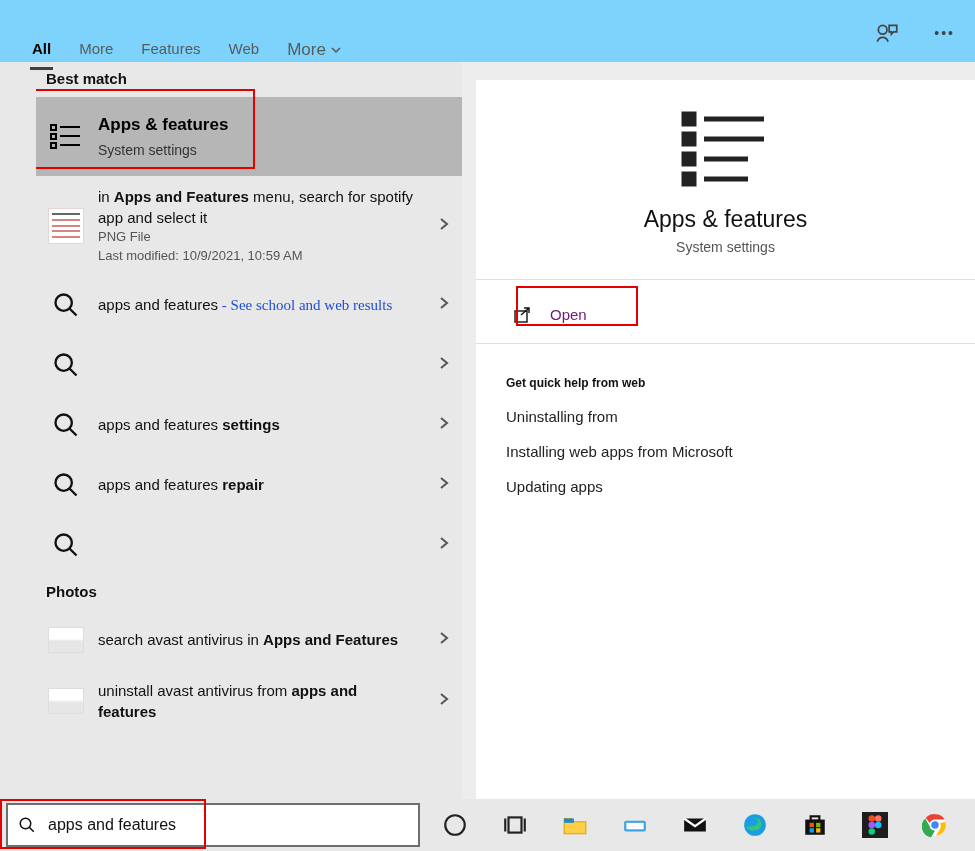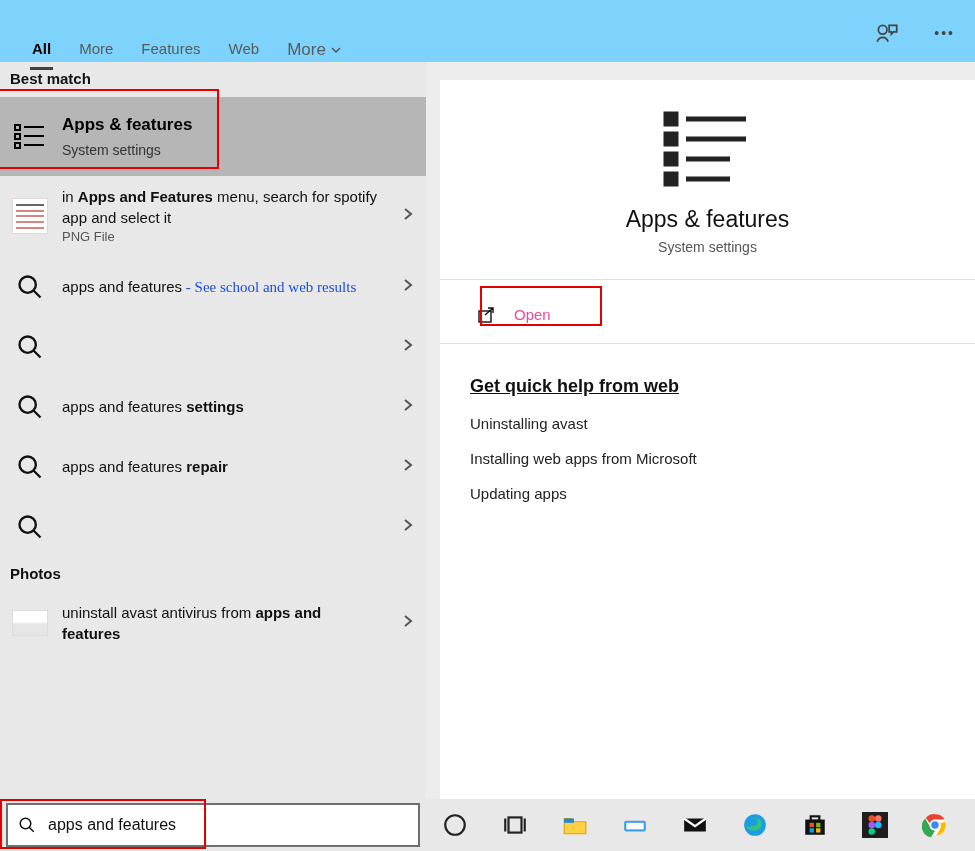--- a/index.html
+++ b/index.html
@@ -9,21 +9,21 @@
   
   .tabs { height:62px; display:flex; align-items:flex-start; padding-top:36px; padding-left:18px; gap:0; background:#7dd3fc; position:relative; }
   .tab { font-size:15px; color:#5a5a5a; padding:4px 14px 12px 14px; cursor:pointer; }
   .tab.active { color:#000; font-weight:600; position:relative; }
   .tab.active::after { content:""; position:absolute; left:12px; right:12px; bottom:-1px; height:3px; background:#404040; }
   .more-wrap { display:flex; align-items:center; gap:4px; font-size:17px; color:#5a5a5a; padding:4px 14px 12px 14px; cursor:pointer;}
   .tabs-right { position:absolute; right:12px; top:18px; display:flex; gap:24px; align-items:center; }
   .tabs-right svg { width:20px; height:20px; }
   .dots { letter-spacing:2px; color:#444; font-size:14px; padding:6px 8px; cursor:pointer;}
 
-  .body { flex:1; display:flex; overflow:hidden; }
+  .body { flex:1; display:flex; overflow:hidden;padding-left:36px; }
 
   
   .left { width:426px; background:#e8e8e8; display:flex; flex-direction:column; overflow-y:auto; overflow-x:hidden; }
   .section-header { font-size:15px; font-weight:600; color:#111; padding:8px 10px 10px 10px; }
   .result { display:flex; align-items:center; position:relative; padding:10px 10px 10px 10px; cursor:pointer; }
   .result .thumb { width:40px; height:40px; display:flex; align-items:center; justify-content:center; flex-shrink:0; margin-right:12px; }
   .result .thumb svg { width:32px; height:28px; }
   .result .txt { flex:1; font-size:15px; color:#111; line-height:1.4; padding-right:34px; }
   .result .sub { color:#555; font-size:13px; }
   .result .rest { color:#1d4ed8; font-weight:400;font-family:Liberation Serif, serif;}
@@ -43,23 +43,23 @@
   
   .right { flex:1; background:#ededed; padding:18px 0 0 0; position:relative; }
   .card { background:#fff; margin-left:14px; margin-right:0; height:calc(100% - 0px); padding:28px 30px 30px 30px; position:relative;}
   .detail-icon { display:flex; justify-content:center; }
   .detail-icon svg{ width:92px; height:80px;}
   .detail-title { text-align:center; font-size:23px; font-weight:400; color:#111; margin-top:18px;}
   .detail-sub { text-align:center; font-size:14px; color:#555; margin-top:6px;}
   .divider { height:1px; background:#e0e0e0; margin:24px -30px 0 -30px;}
   .open-row { display:inline-flex; align-items:center; gap:18px; padding:14px 26px 14px 8px; margin-top:12px; cursor:pointer;}
   .open-row svg{ width:18px; height:16px;}
-  .open-row span{ font-size:15px; color:#ec4899;}
+  .open-row span{ font-size:15px; color:#701a75;}
   .redbox2 { position:absolute; border:2px solid #e40000; pointer-events:none; }
-  .help-head { font-size:18px; font-weight:700; color:#111; margin-top:32px;text-decoration:underline;}
+  .help-head { font-size:12px; font-weight:700; color:#111; margin-top:32px;}
   .help-item { font-size:15px; color:#222; margin-top:18px; cursor:pointer;}
 
   
   .bottom-row { height:52px; display:flex; align-items:stretch; background:#e8e8e8;}
   .search-wrap { width:426px; height:52px; padding:4px 6px 0 6px; position:relative;}
   .search-box { width:100%; height:44px; background:#fff; border:2px solid #6f6f6f; display:flex; align-items:center; padding-left:10px;}
   .search-box svg{ width:18px; height:18px; margin-right:12px;}
   .search-box input{ border:none; outline:none; font-size:16px; flex:1; background:transparent; color:#111;}
   .redbox3 { position:absolute; border:2px solid #e40000; pointer-events:none; }
 
@@ -124,20 +124,21 @@
               <i></i>
               <i></i>
               <i></i>
             </div>
           </div>
         <div class="txt">
           <span>
             <span>in </span><b>Apps and Features</b><span> menu, search for spotify app and select it</span>
           </span>
           <div class="sub">PNG File</div>
+          <div class="sub">Last modified: 10/9/2021, 10:59 AM</div>
         </div>
         <div class="chev"><svg viewBox="0 0 12 14">
               <path d="M3 2l6 5-6 5" fill="none" stroke="#555" stroke-width="2"></path>
             </svg></div>
       </div>
 
 
       <div class="result">
         <div class="thumb">
             <svg viewBox="0 0 24 24" fill="none" stroke="#111" stroke-width="2">
@@ -192,20 +193,29 @@
               <line x1="15" y1="15" x2="21" y2="21"></line>
             </svg>
           </div>
         <div class="chev"><svg viewBox="0 0 12 14">
               <path d="M3 2l6 5-6 5" fill="none" stroke="#555" stroke-width="2"></path>
             </svg></div>
       </div>
 
       <div class="section-header">Photos</div>
 
+      <div class="result">
+        <div class="thumb">
+            <div class="photo-thumb"></div>
+          </div>
+        <div class="txt"><span>search avast antivirus in </span><b>Apps and Features</b></div>
+        <div class="chev"><svg viewBox="0 0 12 14">
+              <path d="M3 2l6 5-6 5" fill="none" stroke="#555" stroke-width="2"></path>
+            </svg></div>
+      </div>
       <div class="result">
         <div class="thumb">
             <div class="photo-thumb"></div>
           </div>
         <div class="txt"><span>uninstall avast antivirus from </span><b>apps and features</b></div>
         <div class="chev"><svg viewBox="0 0 12 14">
               <path d="M3 2l6 5-6 5" fill="none" stroke="#555" stroke-width="2"></path>
             </svg></div>
       </div>
     </div>
@@ -234,21 +244,21 @@
               <rect x="1" y="4" width="12" height="11"></rect>
                 <path d="M7 8 L15 1 M10 1h5v5"></path>
             </svg>
             <span>Open</span>
           </div>
           <div class="redbox2" style="left:10px; top:6px; width:122px; height:40px;"></div>
         </div>
         <div class="divider" style="margin-top:6px;"></div>
 
         <div class="help-head">Get quick help from web</div>
-        <div class="help-item">Uninstalling avast</div>
+        <div class="help-item">Uninstalling from</div>
         <div class="help-item">Installing web apps from Microsoft</div>
         <div class="help-item">Updating apps</div>
       </div>
     </div>
   </div>
 
   <div class="bottom-row">
     <div class="search-wrap">
       <div class="search-box">
         <svg viewBox="0 0 24 24" fill="none" stroke="#111" stroke-width="2">

